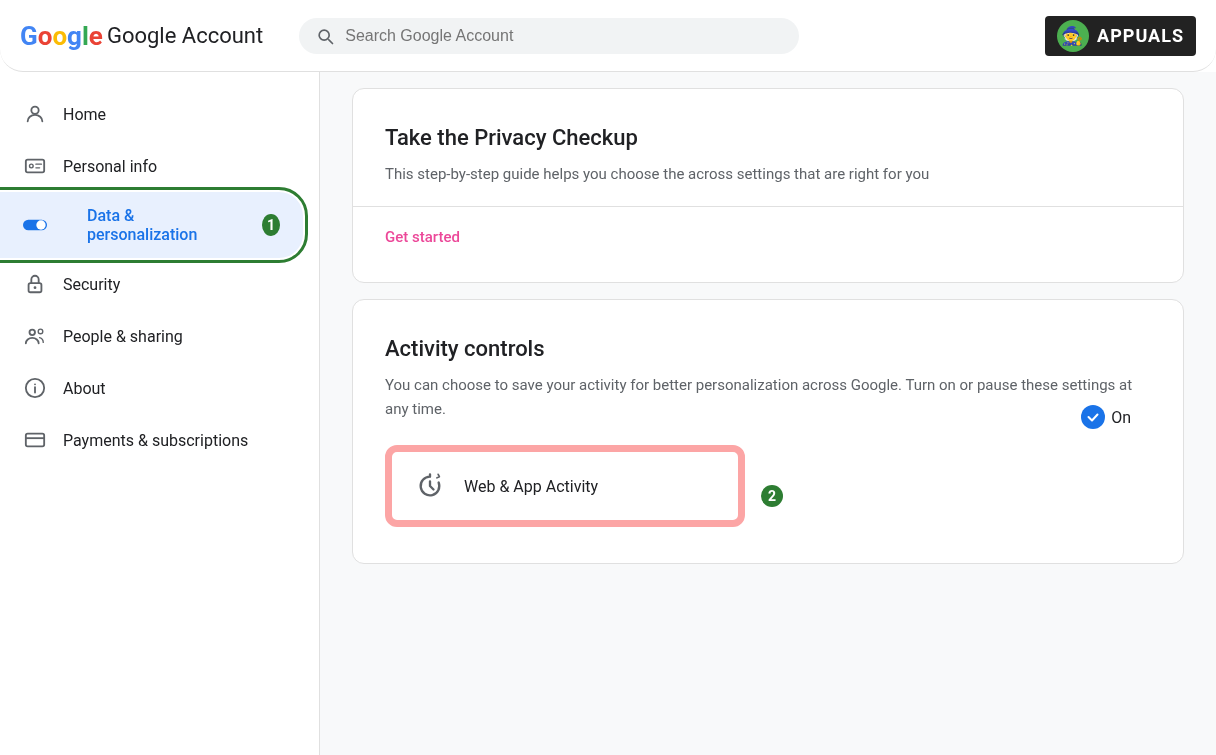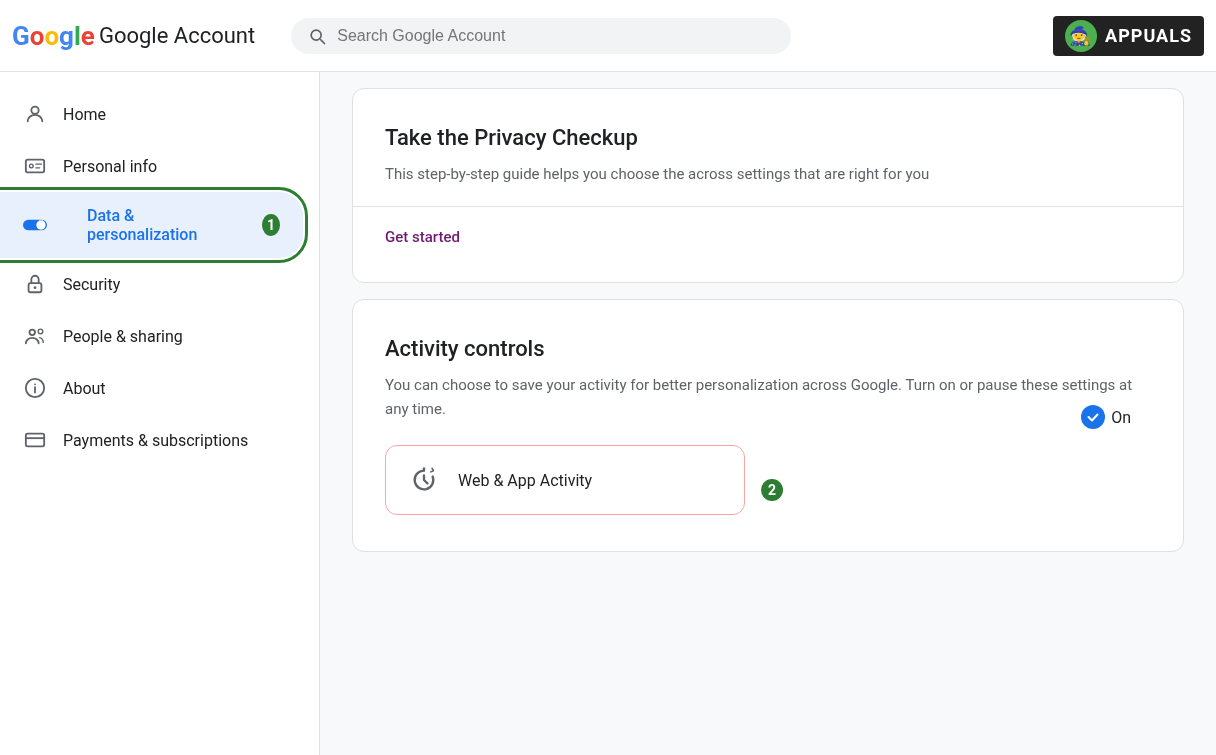--- a/index.html
+++ b/index.html
@@ -9,24 +9,25 @@
       color: #202124;
       width: 1216px;
       height: 755px;
       overflow: hidden;
     }
 
     
     .header {
       display: flex;
       align-items: center;
-      padding: 10px 12px;
+      padding: 10px 20px;
       border-bottom: 1px solid #e0e0e0;
       height: 72px;
       background: #fff;
+      border-radius: 23px;
     }
     .google-logo {
       display: flex;
       align-items: center;
       font-size: 22px;
       font-weight: 400;
       margin-right: 16px;
       white-space: nowrap;
     }
     .google-g { font-size: 26px; font-weight: 700; }
@@ -177,21 +178,21 @@
       color: #202124;
       margin-bottom: 12px;
     }
     .card-desc {
       font-size: 15px;
       color: #5f6368;
       line-height: 1.6;
       margin-bottom: 20px;
     }
     .get-started-link {
-      color: #701a75;
+      color: #ec4899;
       font-size: 15px;
       font-weight: 500;
       cursor: pointer;
       text-decoration: none;
     }
 
     
     .activity-controls-title {
       font-size: 22px;
       font-weight: 500;
@@ -207,21 +208,21 @@
     
     .activity-item {
       display: flex;
       align-items: center;
       padding: 16px 20px;
       border-radius: 12px;
       cursor: pointer;
       gap: 16px;
     }
     .activity-item-outlined {
-      border: 1px solid #fca5a5;
+      border: 7px solid #fca5a5;
     }
     .activity-item-left {
       display: flex;
       align-items: center;
       gap: 16px;
       flex: 1;
     }
     .activity-item-icon {
       width: 36px;
       height: 36px;

